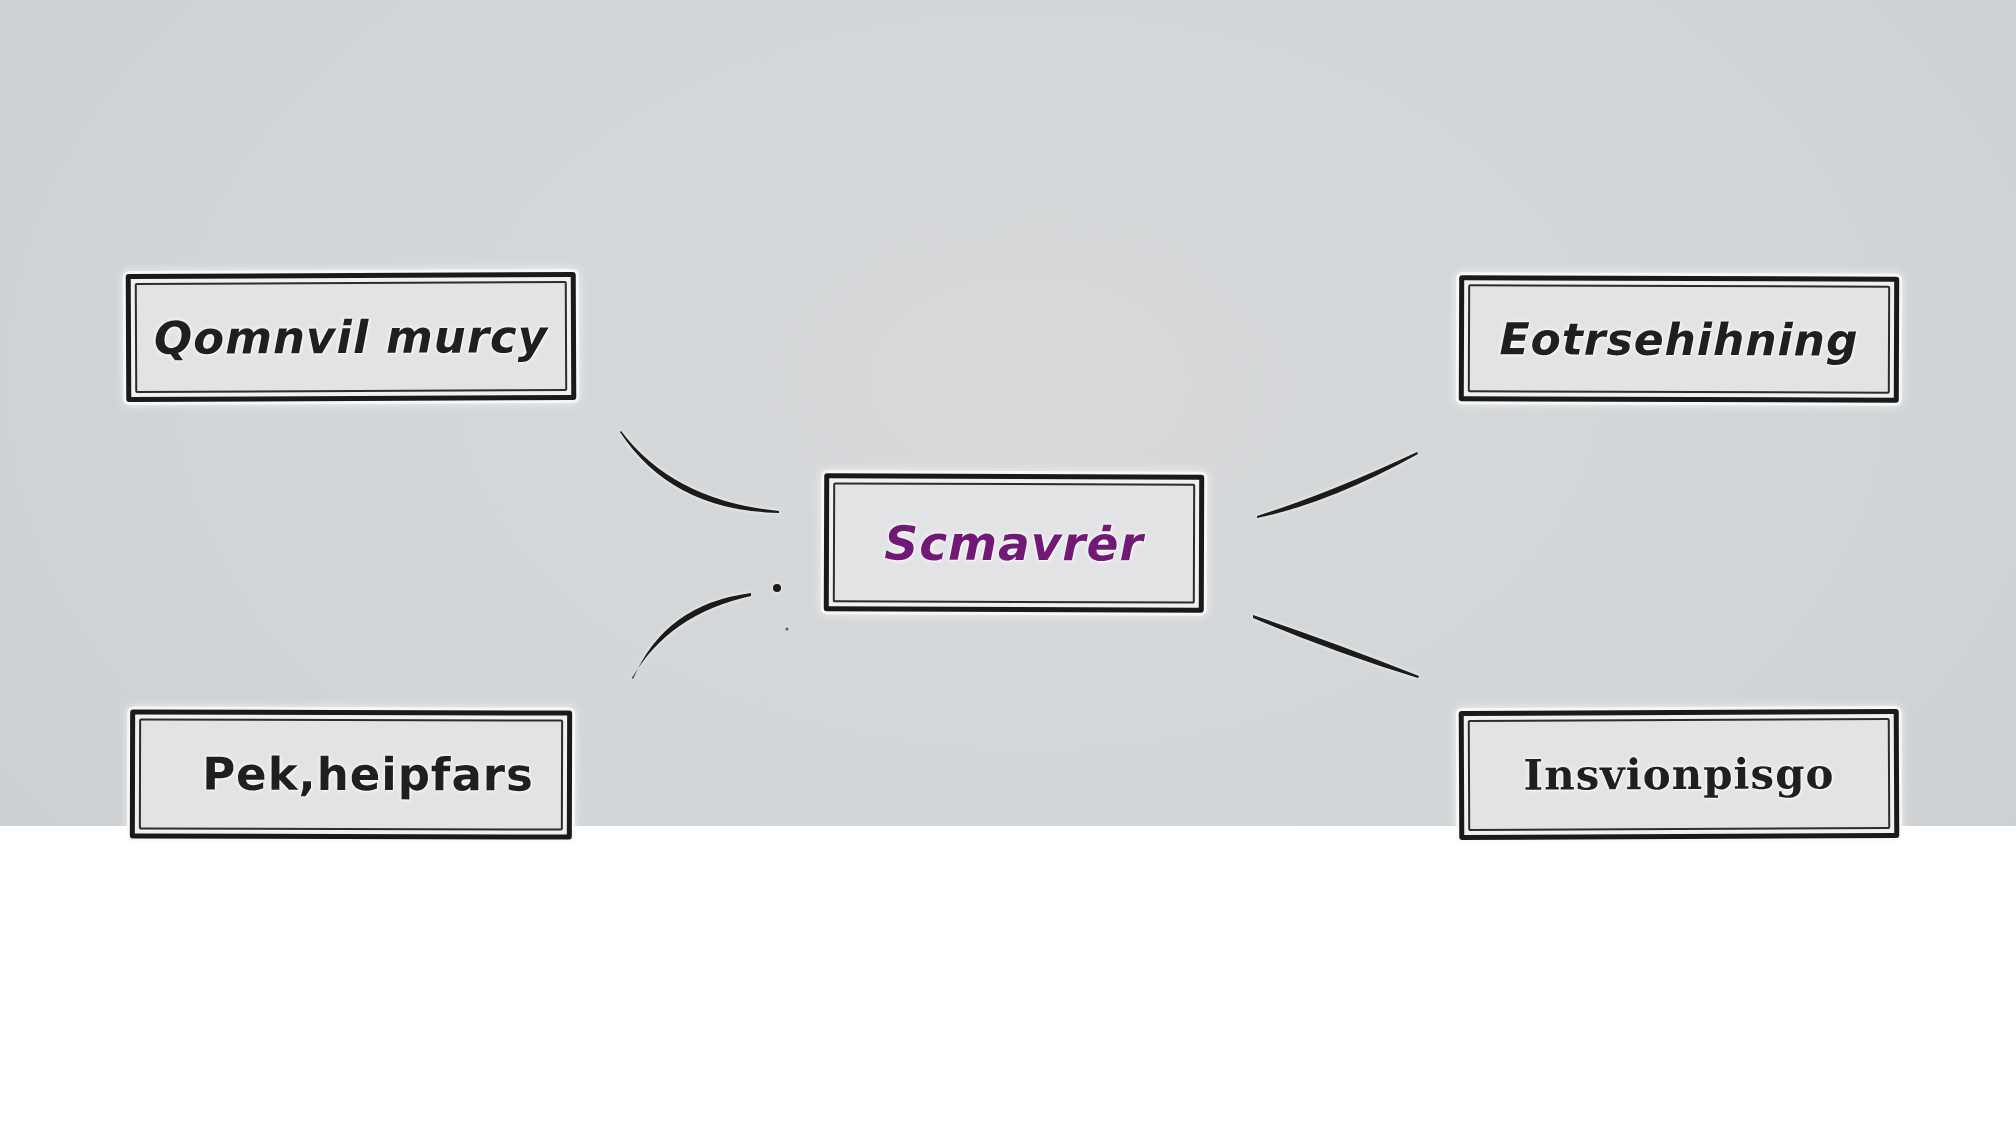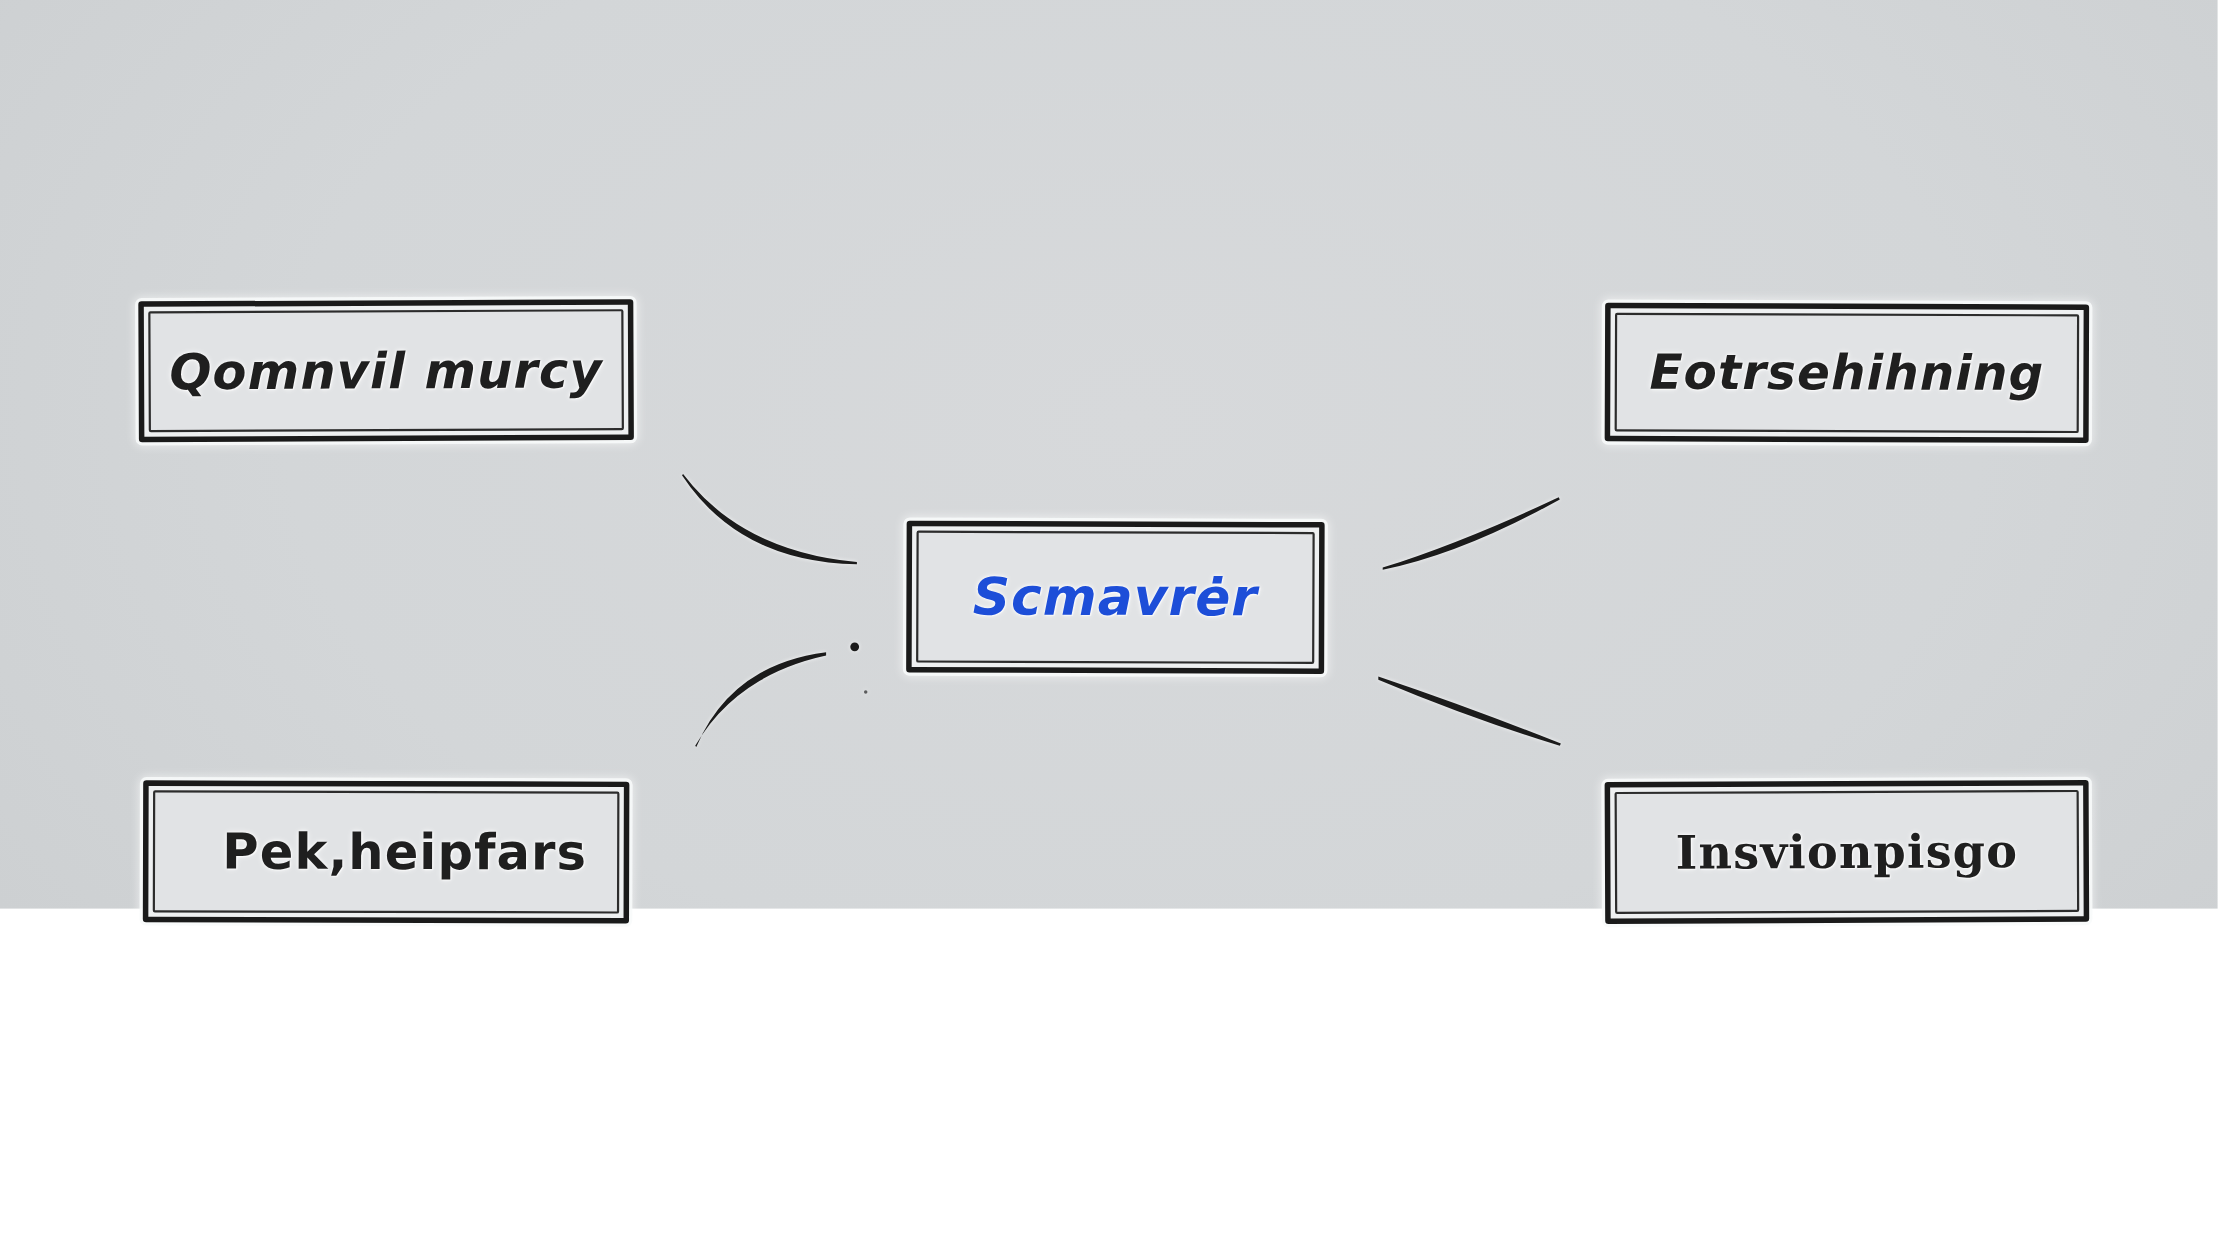--- a/index.html
+++ b/index.html
@@ -55,21 +55,21 @@
   .box-tl { left: 126px; top: 273px; width: 450px; height: 128px; transform: rotate(-0.25deg); }
   .box-tr { left: 1459px; top: 276px; width: 440px; height: 126px; transform: rotate(0.2deg); }
   .box-bl { left: 130px; top: 710px; width: 442px; height: 129px; transform: rotate(0.15deg); }
   .box-br { left: 1459px; top: 710px; width: 440px; height: 129px; transform: rotate(-0.25deg); }
   .box-center { left: 824px; top: 474px; width: 380px; height: 138px; transform: rotate(0.2deg); }
 
   .box-tl .node-label { font-size: 45px; font-style: italic; }
   .box-tr .node-label { font-size: 44px; font-style: italic; }
   .box-bl .node-label { font-size: 45px; font-style: normal; margin-left: 34px; }
   .box-br .node-label { font-size: 42px; font-style: normal; font-family: "DejaVu Serif", serif; }
-  .box-center .node-label { font-size: 47px; font-style: italic; color: #1d4ed8; }
+  .box-center .node-label { font-size: 47px; font-style: italic; color: #701a75; }
 
   .connector-layer {
     position: absolute;
     left: 0; top: 0;
     width: 2016px;
     height: 1134px;
     pointer-events: none;
   }
   .ink {
     fill: #1b1b1b;

